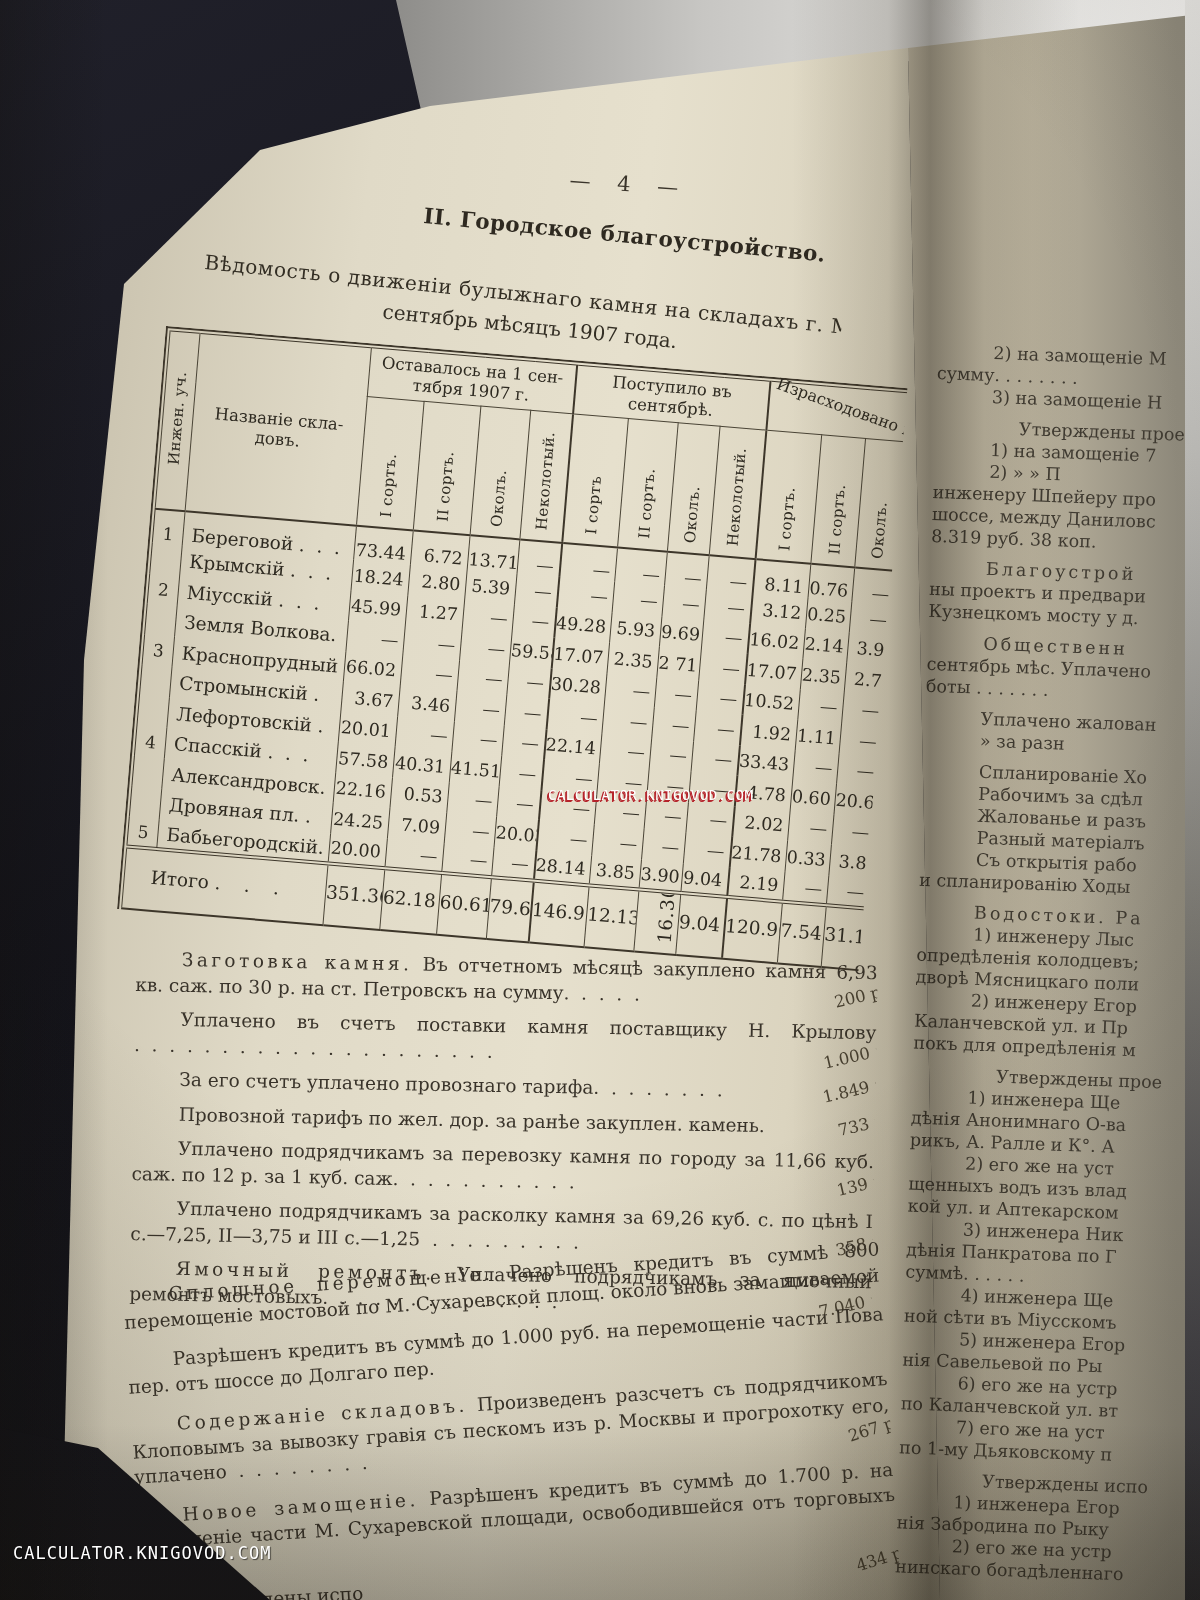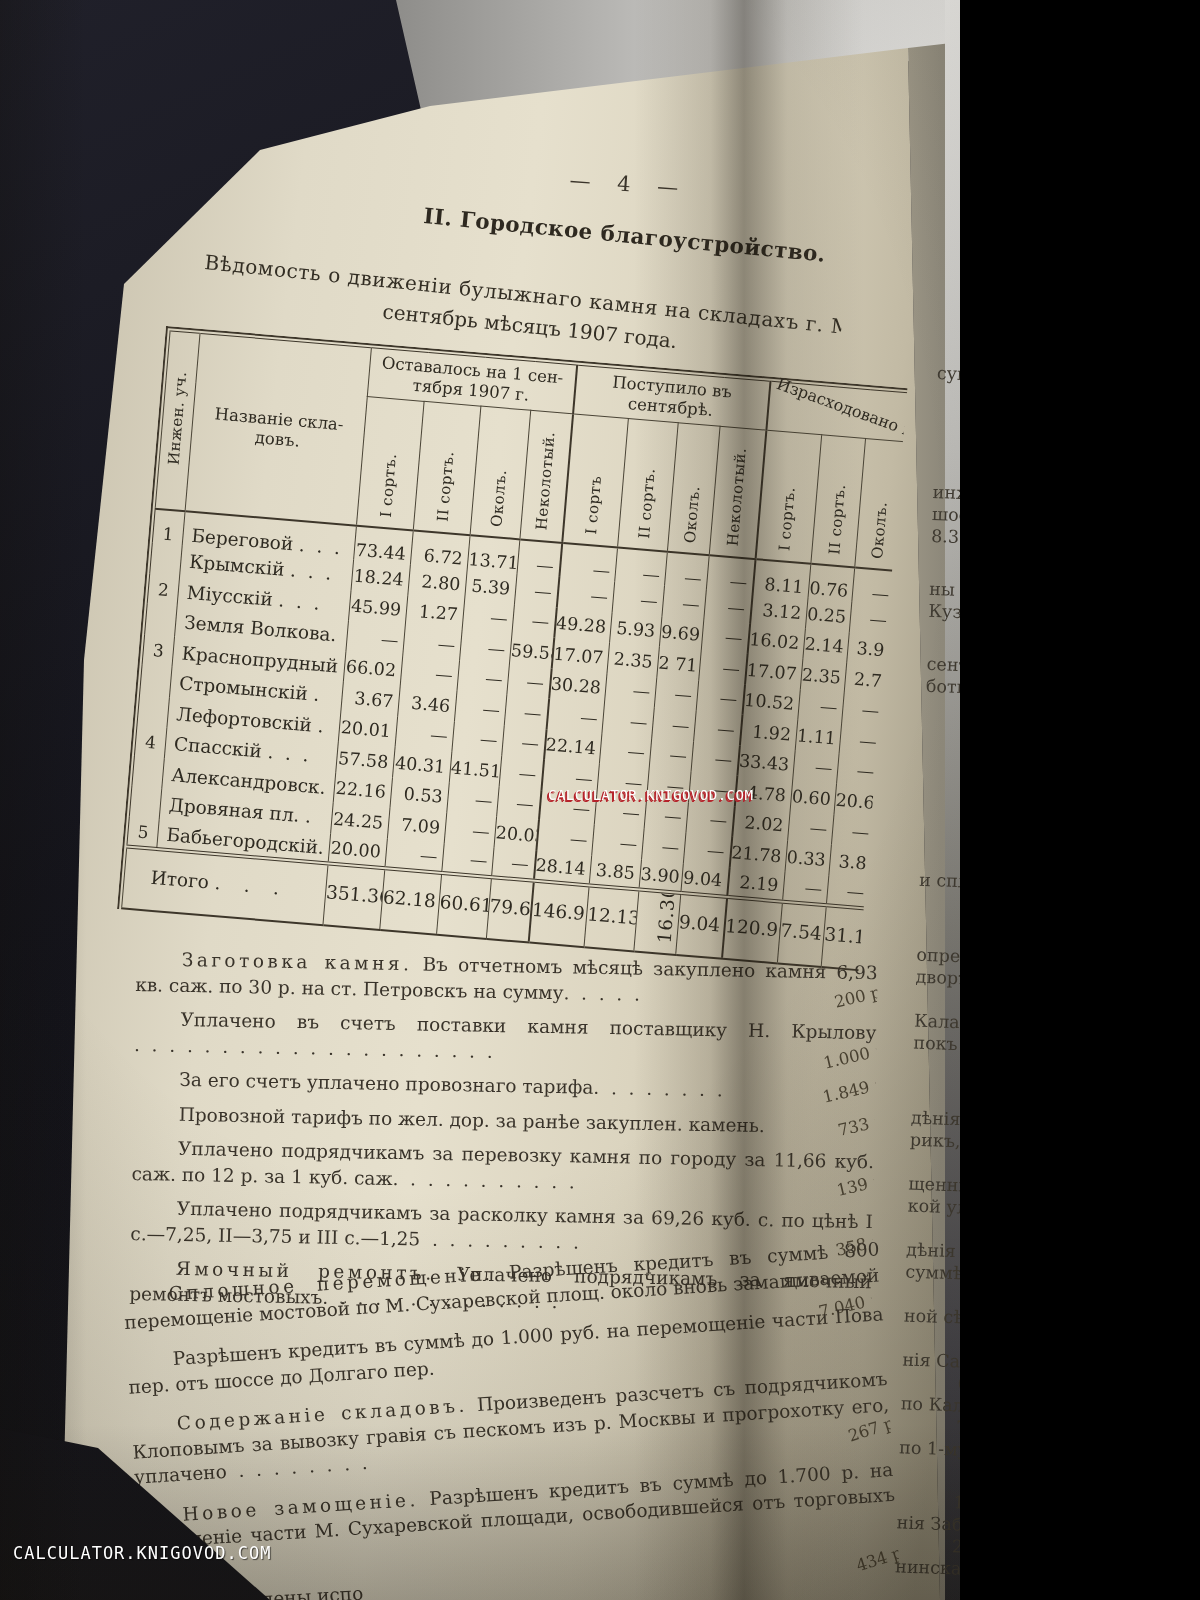--- a/index.html
+++ b/index.html
@@ -1,16 +1,16 @@
 <!DOCTYPE html>
 <html><head>
 <meta charset="utf-8">
 <style>
   html,body{margin:0;padding:0;background:#000;}
-  .photo{position:relative;width:960px;height:1600px;overflow:hidden;
+  .photo{position:relative;width:1200px;height:1600px;overflow:hidden;
          background:linear-gradient(155deg,#20202a 0%,#15151c 45%,#0e0e14 100%);
          font-family:"DejaVu Serif", serif;color:#332e24;}
 
   
   .wall{position:absolute;left:396px;top:0;width:804px;height:170px;
         background:linear-gradient(90deg,#8e8d8a,#c7c6c3 38%,#e3e2df 72%,#f0efed);
         clip-path:polygon(0 0,804px 0,804px 52px,520px 60px,30px 132px);}
   .page-left{position:absolute;inset:0;
         clip-path:polygon(430px 106px,908px 48px,940px 1600px,234px 1600px,64px 1470px,84px 660px,124px 284px,260px 150px);
         background:linear-gradient(97deg,#a29a86 2%,#ccc5b1 11%,#e0dac7 28%,#e6e0cd 48%,#dbd4bf 66%,#c2ba a4 82%,#968f7b 96%);

